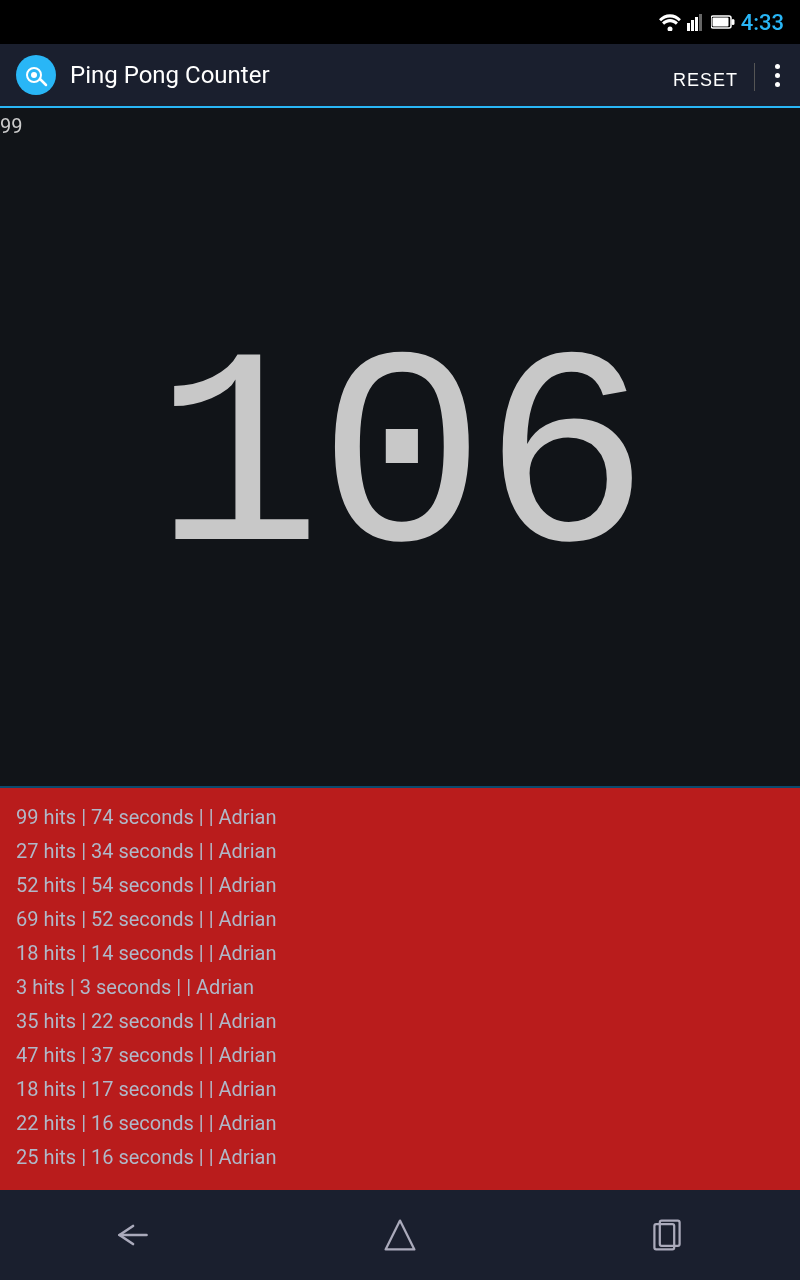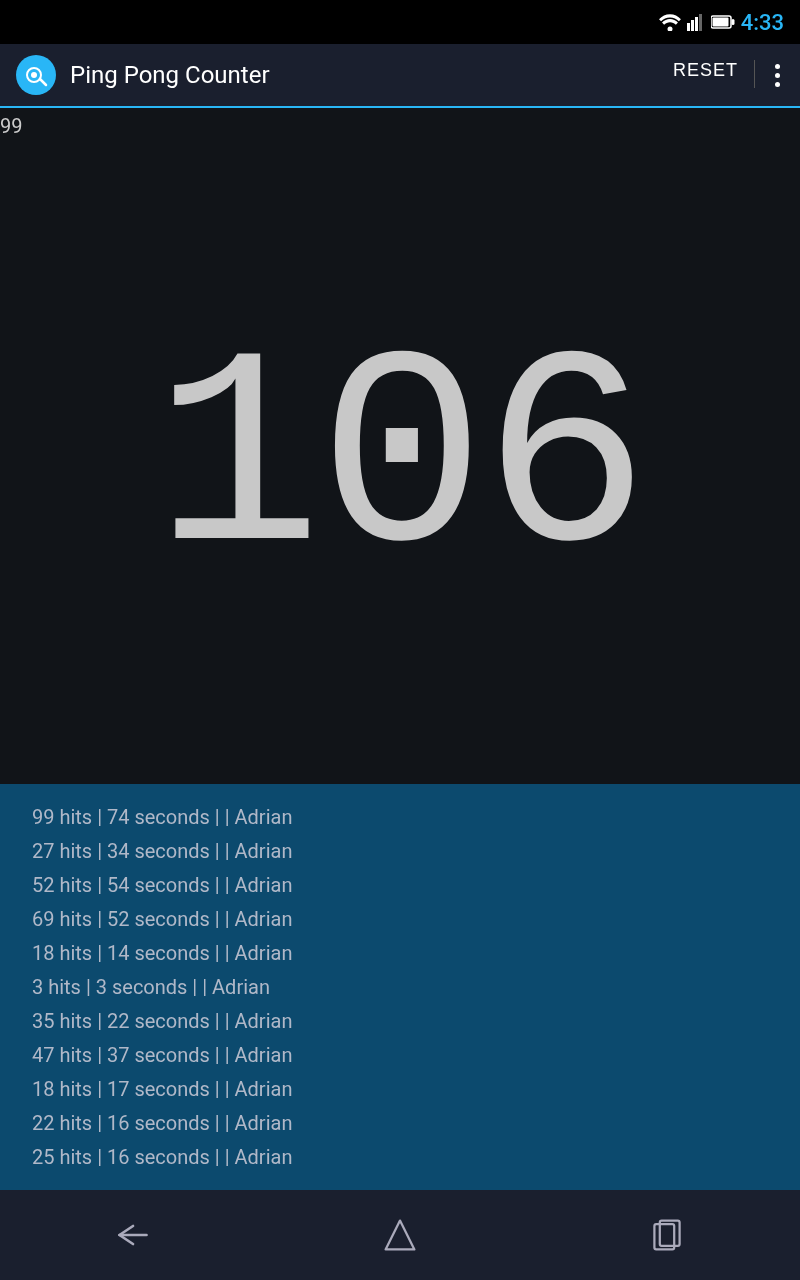--- a/index.html
+++ b/index.html
@@ -60,21 +60,21 @@
       height: 24px;
     }
     .app-title {
       color: #fff;
       font-size: 24px;
       font-weight: 400;
       flex: 1;
     }
     .app-bar-actions {
       display: flex;
-      align-items: flex-start;
+      align-items: flex-end;
       gap: 16px;
     }
     .reset-btn {
       color: #fff;
       font-size: 18px;
       font-weight: 500;
       background: none;
       border: none;
       cursor: pointer;
       letter-spacing: 1px;
@@ -123,23 +123,23 @@
       color: #c8c8c8;
       font-size: 280px;
       font-weight: 300;
       line-height: 1;
       letter-spacing: -4px;
       font-family: Liberation Mono, monospace;
     }
 
     
     #history-area {
-      background: #0c4a6e;
-      padding: 12px 32px 16px;
-      border-top: 4px solid #0c4a6e;
+      background: #b91c1c;
+      padding: 12px 16px 16px;
+      border-top: 2px solid #0c4a6e;
     }
     .history-item {
       color: #b0b8c8;
       font-size: 20px;
       line-height: 1.7;
     }
 
     
     #nav-bar {
       background: #1a1f2e;

